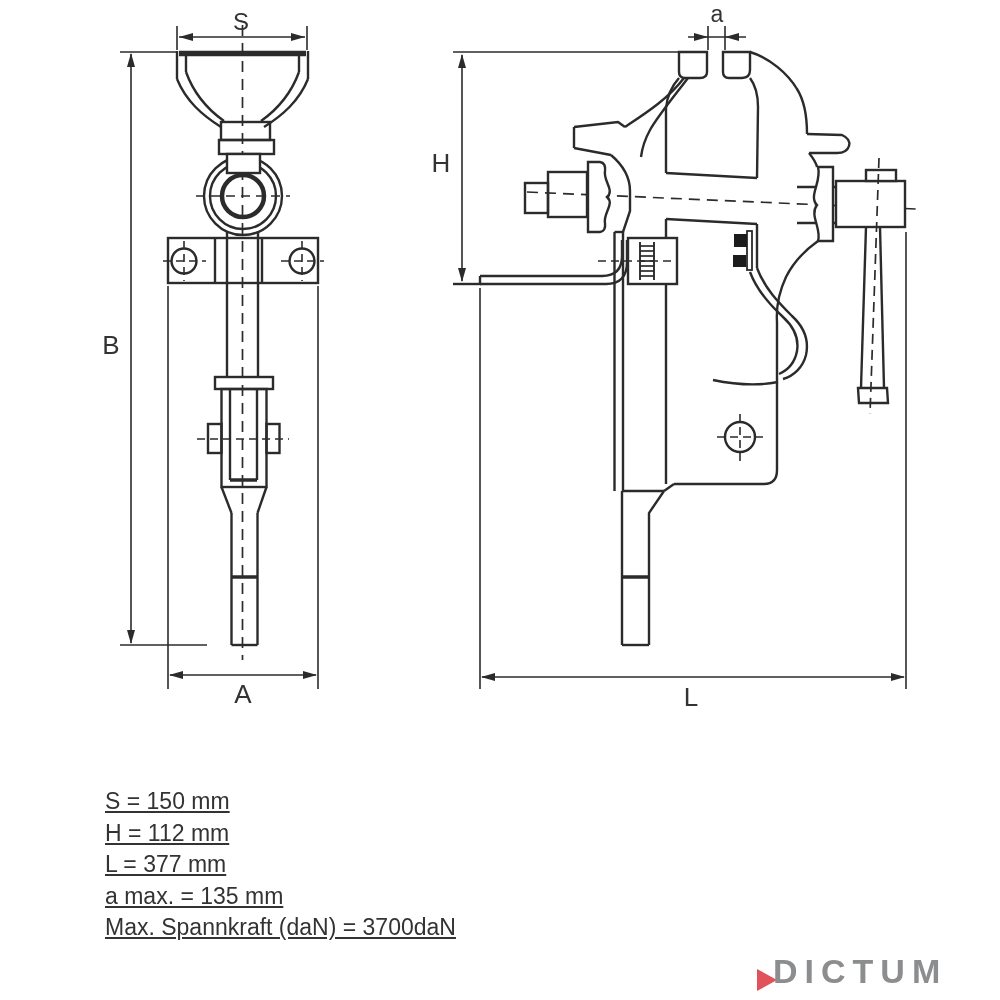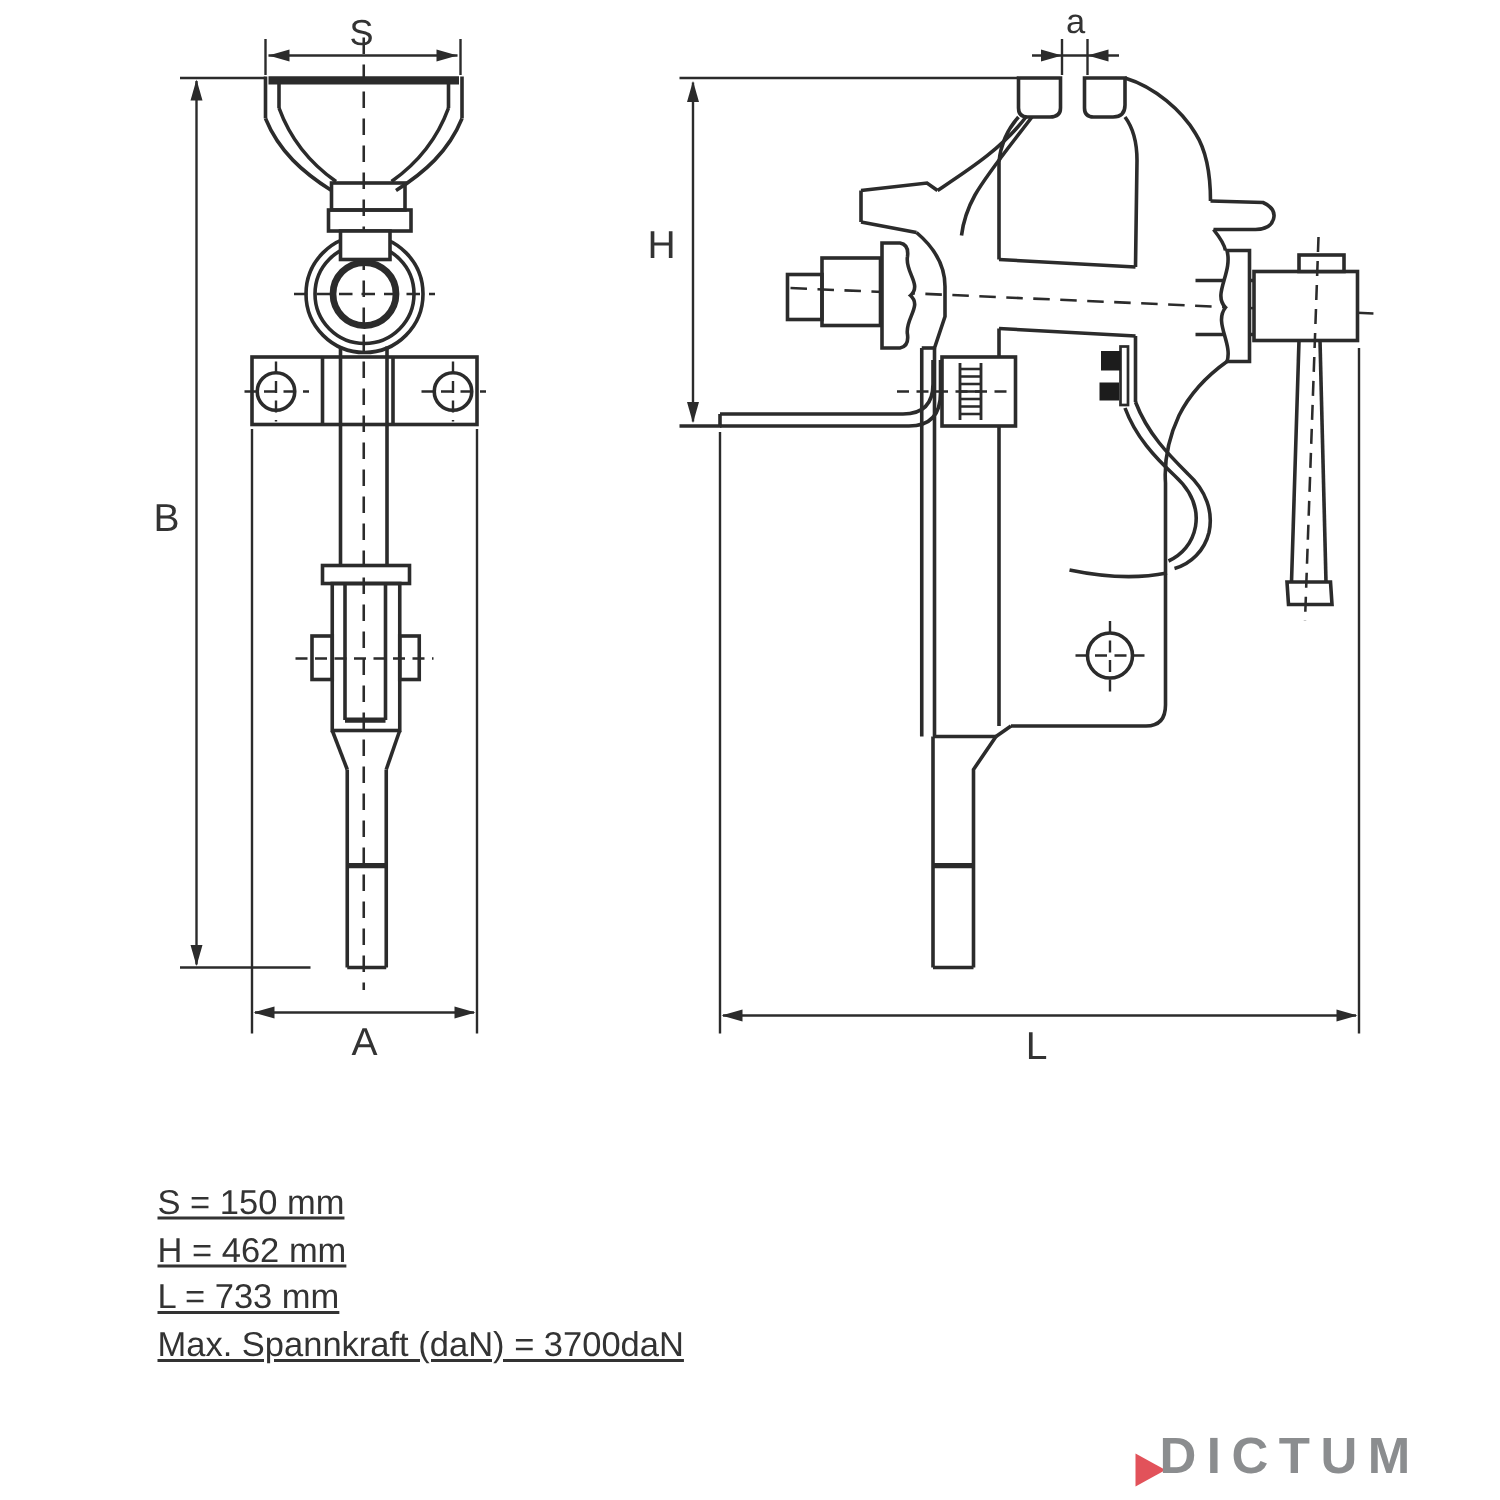--- a/index.html
+++ b/index.html
@@ -222,22 +222,23 @@
     <text x="243" y="703">A</text>
     <text x="441" y="172">H</text>
     <text x="691" y="706">L</text>
     <text x="717" y="22" font-size="23">a</text>
   </g>
 </svg>
 
 
 <div id="legend">
   <div>S = 150 mm</div>
-  <div>H = 462 mm</div>
-  <div>L = 733 mm</div>
+  <div>H = 112 mm</div>
+  <div>L = 377 mm</div>
+  <div>a max. = 135 mm</div>
   <div>Max. Spannkraft (daN) = 3700daN</div>
 </div>
 
 
 <div id="logo">
   <span class="arrow"></span>
   <span class="word">DICTUM</span>
 </div>
 
 </div>

